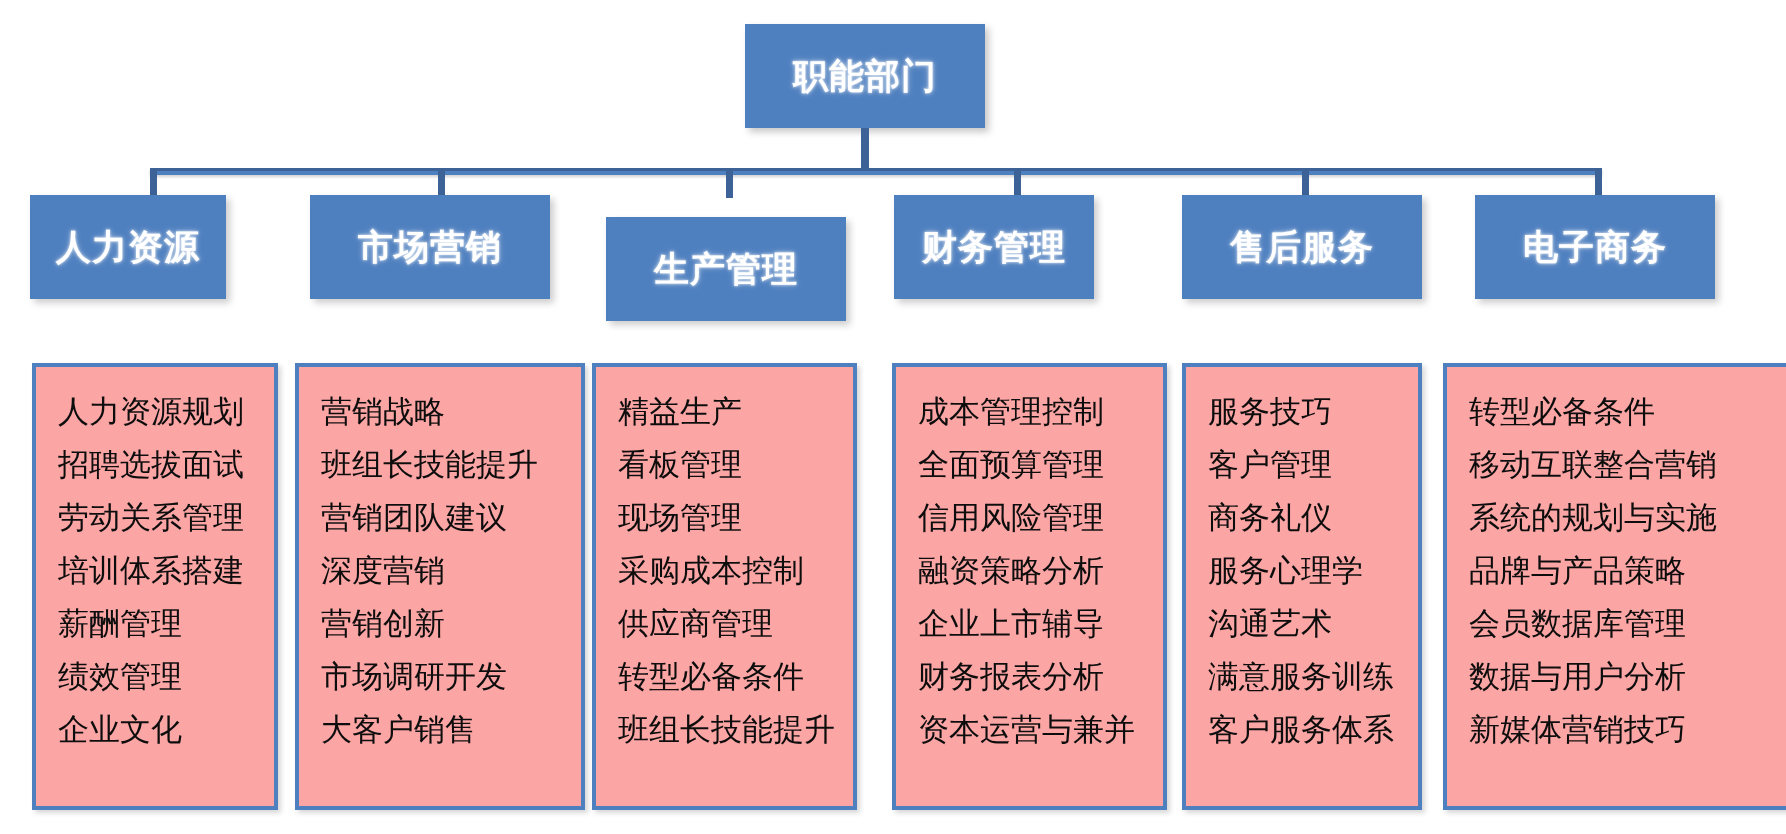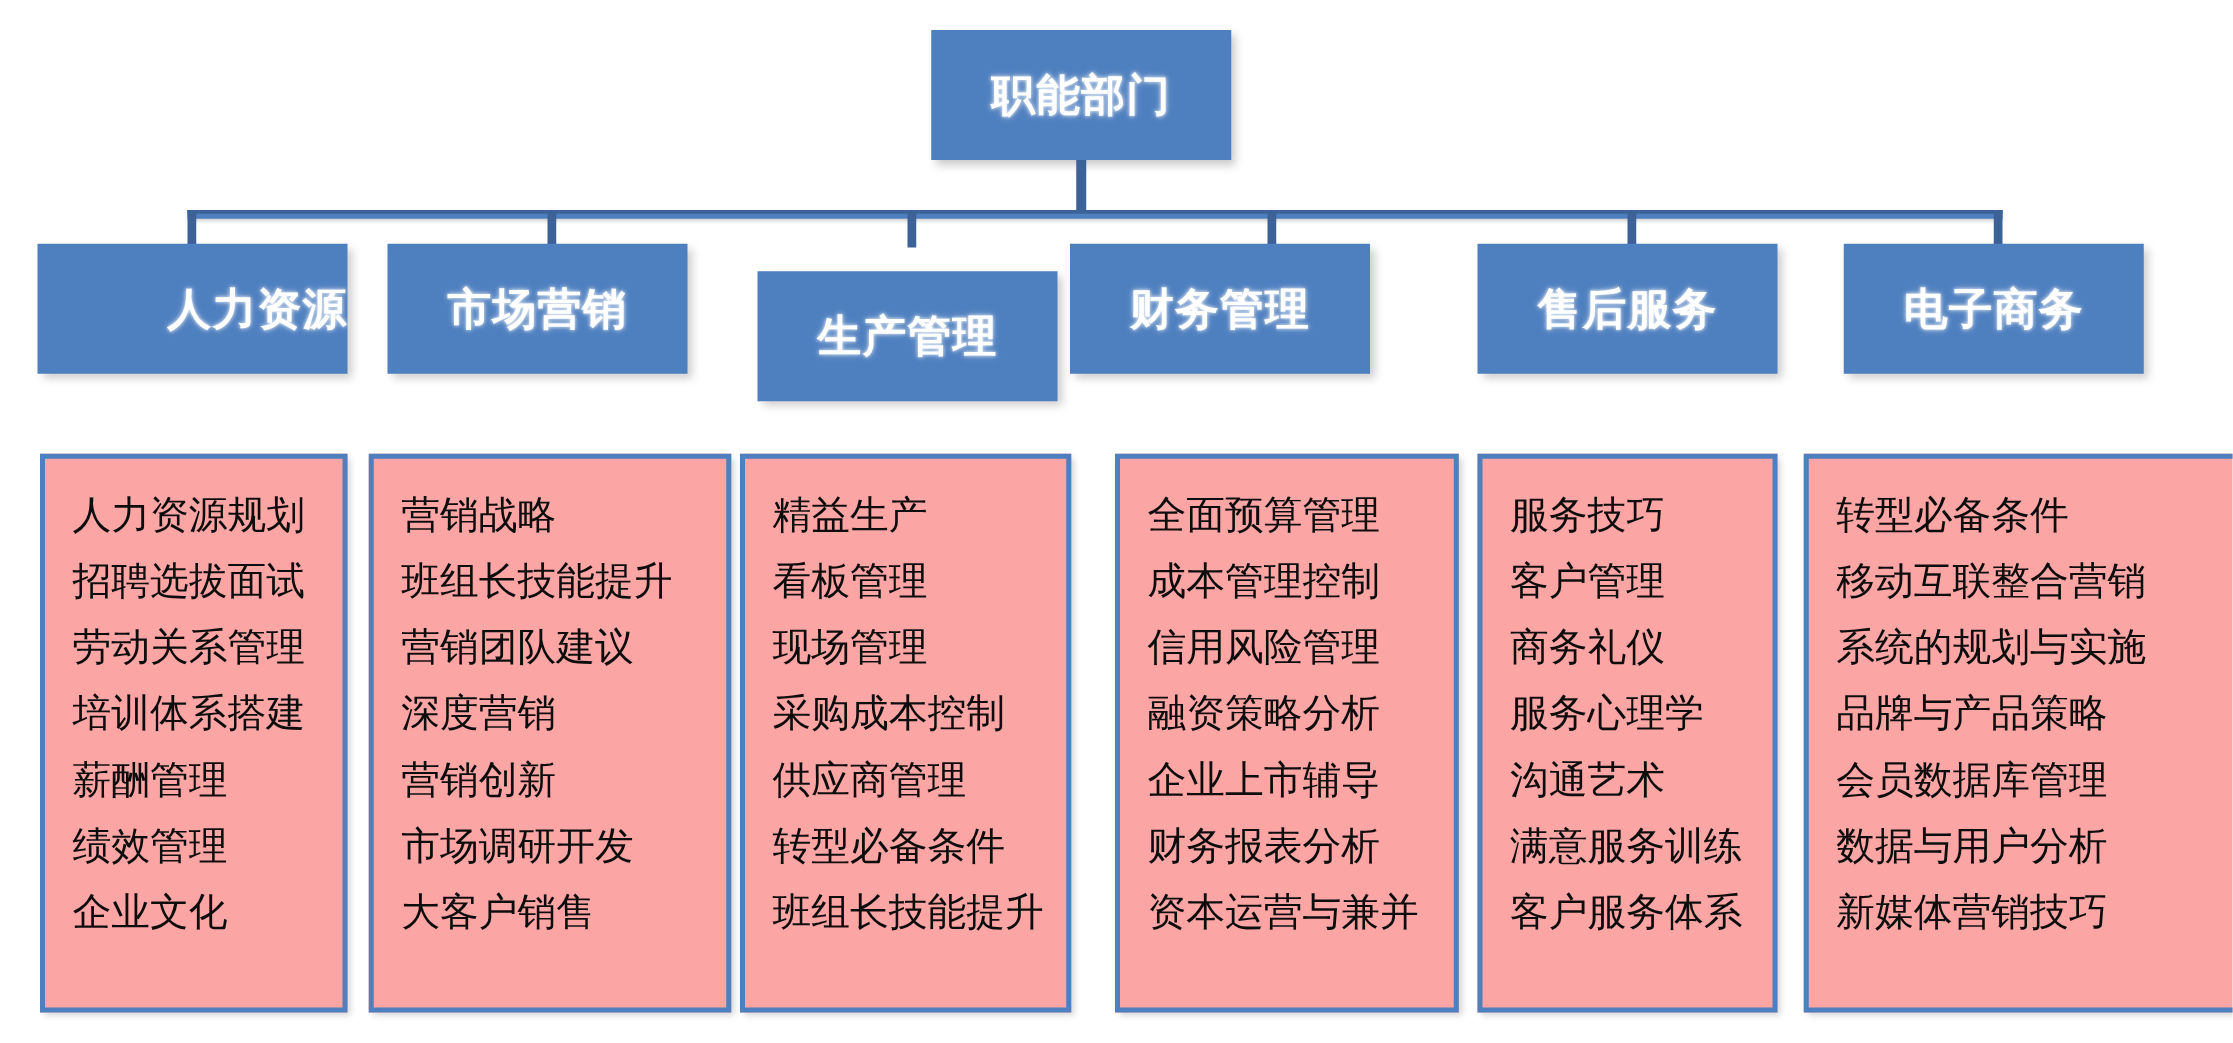--- a/index.html
+++ b/index.html
@@ -134,30 +134,30 @@
   <div class="conn-root-stem"></div>
   <div class="conn-bus"></div>
   <div class="conn-bus-top"></div>
   <div class="conn-drop" style="left:150px;"></div>
   <div class="conn-drop" style="left:438px;"></div>
   <div class="conn-drop" style="left:726px;"></div>
   <div class="conn-drop" style="left:1014px;"></div>
   <div class="conn-drop" style="left:1302px;"></div>
   <div class="conn-drop" style="left:1595px;"></div>
 
-  <div class="dept-box" style="left:30px;  width:248px;justify-content:flex-end;">
+  <div class="dept-box" style="left:30px;  width:196px;">
     <span class="node-label">人力资源</span>
   </div>
   <div class="dept-box" style="left:310px; width:240px;">
     <span class="node-label">市场营销</span>
   </div>
   <div class="dept-box" style="left:606px; width:240px;margin-top:22px;">
     <span class="node-label">生产管理</span>
   </div>
-  <div class="dept-box" style="left:856px; width:240px;">
+  <div class="dept-box" style="left:894px; width:200px;">
     <span class="node-label">财务管理</span>
   </div>
   <div class="dept-box" style="left:1182px;width:240px;">
     <span class="node-label">售后服务</span>
   </div>
   <div class="dept-box" style="left:1475px;width:240px;">
     <span class="node-label">电子商务</span>
   </div>
 
   <div class="list-box" style="left:32px; width:246px;">
@@ -191,22 +191,22 @@
       <span class="list-item">现场管理</span>
       <span class="list-item">采购成本控制</span>
       <span class="list-item">供应商管理</span>
       <span class="list-item">转型必备条件</span>
       <span class="list-item">班组长技能提升</span>
     </div>
   </div>
 
   <div class="list-box" style="left:892px; width:275px;">
     <div class="list-items">
+      <span class="list-item">成本管理控制</span>
       <span class="list-item">全面预算管理</span>
-      <span class="list-item">成本管理控制</span>
       <span class="list-item">信用风险管理</span>
       <span class="list-item">融资策略分析</span>
       <span class="list-item">企业上市辅导</span>
       <span class="list-item">财务报表分析</span>
       <span class="list-item">资本运营与兼并</span>
     </div>
   </div>
 
   <div class="list-box" style="left:1182px; width:240px;">
     <div class="list-items">

